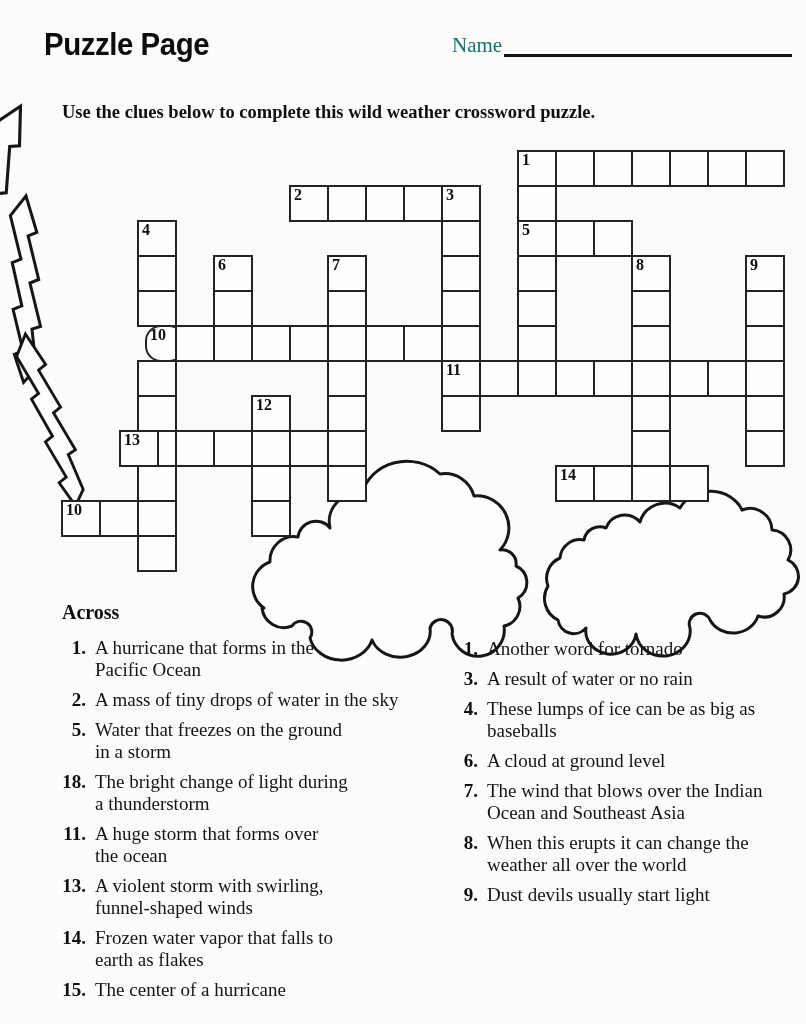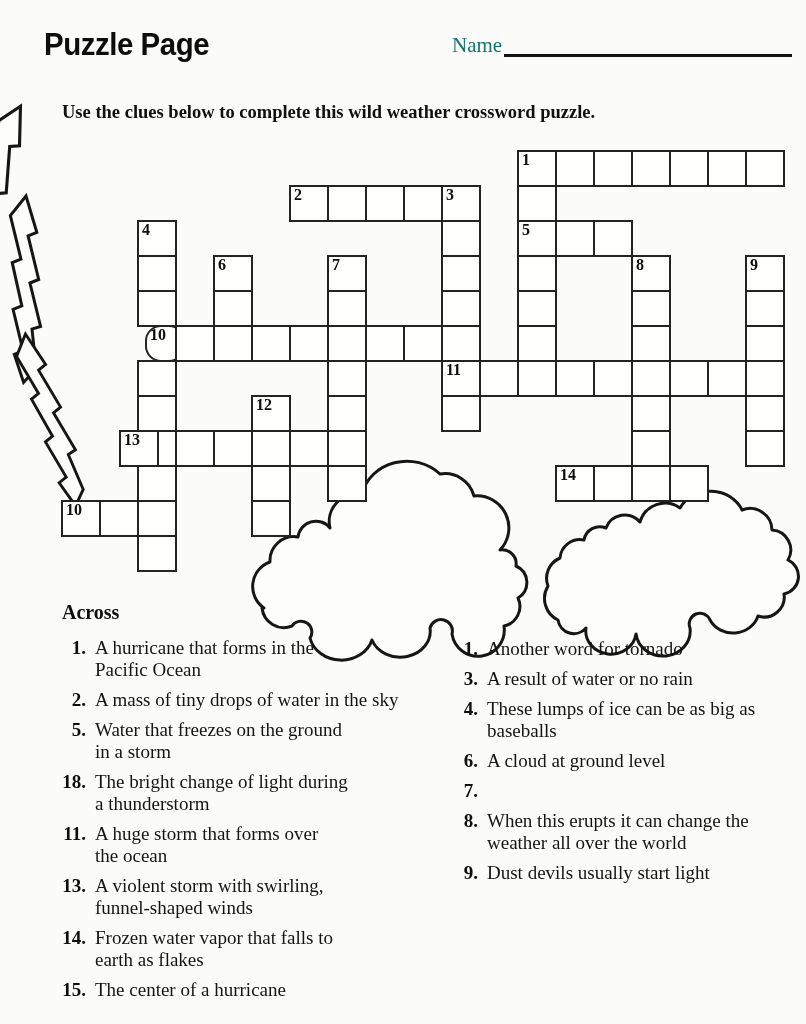--- a/index.html
+++ b/index.html
@@ -243,20 +243,22 @@
         <span class="cnumb">4.</span>
         <span class="ctext">These lumps of ice can be as big as
 baseballs</span>
       </div>
       <div class="clue">
         <span class="cnumb">6.</span>
         <span class="ctext">A cloud at ground level</span>
       </div>
       <div class="clue">
         <span class="cnumb">7.</span>
+        <span class="ctext">The wind that blows over the Indian
+Ocean and Southeast Asia</span>
       </div>
       <div class="clue">
         <span class="cnumb">8.</span>
         <span class="ctext">When this erupts it can change the
 weather all over the world</span>
       </div>
       <div class="clue">
         <span class="cnumb">9.</span>
         <span class="ctext">Dust devils usually start light</span>
       </div>

